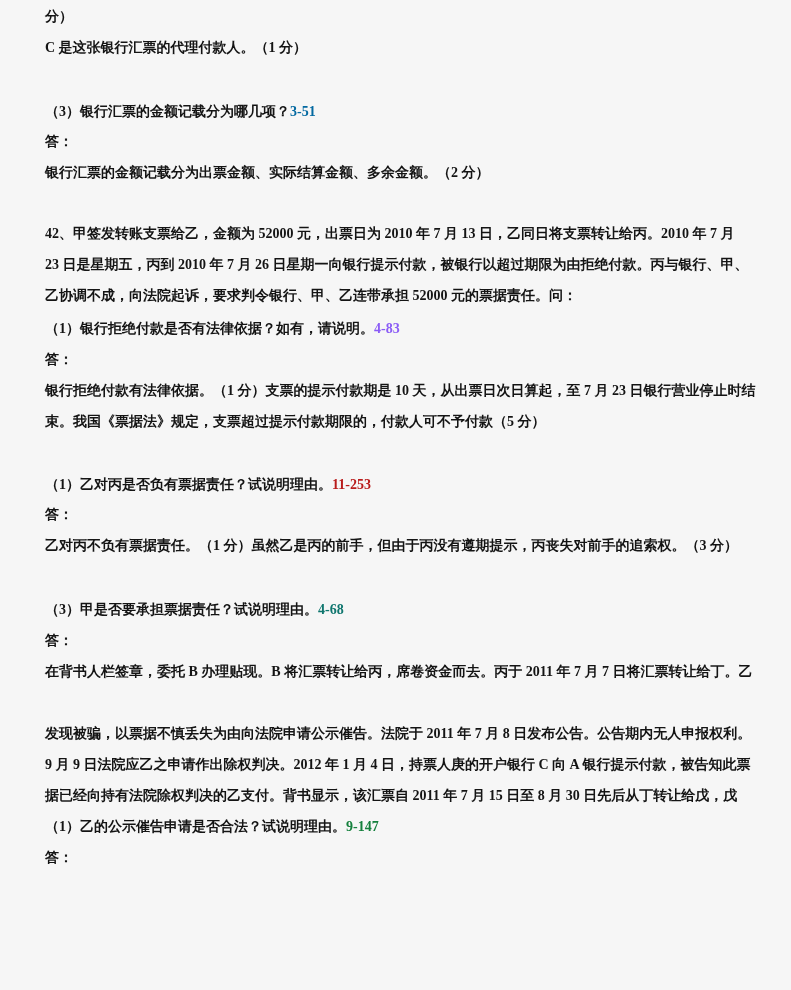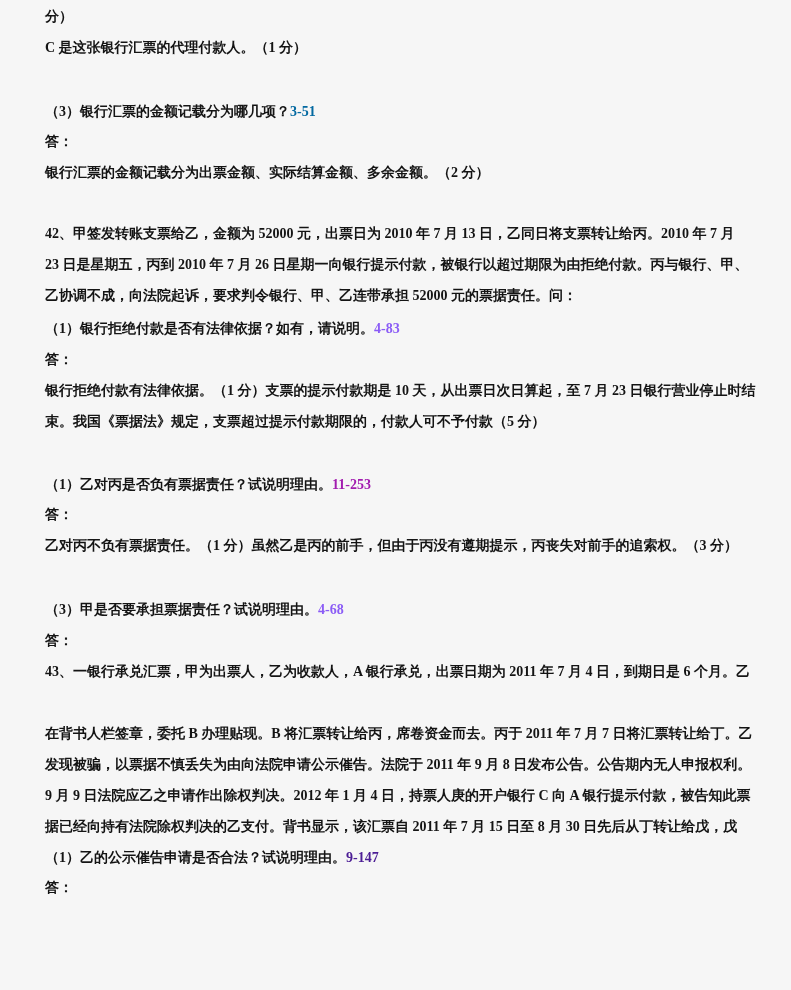--- a/index.html
+++ b/index.html
@@ -54,26 +54,25 @@
       <p class="line"><span>（3）银行汇票的金额记载分为哪几项？</span><span class="red" style="color: #0369a1;">3-51</span></p>
       <p class="line"><span>答：</span></p>
       <p class="line"><span>银行汇票的金额记载分为出票金额、实际结算金额、多余金额。（2 分）</span></p>
       <p class="line"><span>42、甲签发转账支票给乙，金额为 52000 元，出票日为 2010 年 7 月 13 日，乙同日将支票转让给丙。2010 年 7 月</span></p>
       <p class="line"><span>23 日是星期五，丙到 2010 年 7 月 26 日星期一向银行提示付款，被银行以超过期限为由拒绝付款。丙与银行、甲、</span></p>
       <p class="line"><span>乙协调不成，向法院起诉，要求判令银行、甲、乙连带承担 52000 元的票据责任。问：</span></p>
       <p class="line"><span>（1）银行拒绝付款是否有法律依据？如有，请说明。</span><span class="red" style="color: #8b5cf6;">4-83</span></p>
       <p class="line"><span>答：</span></p>
       <p class="line"><span>银行拒绝付款有法律依据。（1 分）支票的提示付款期是 10 天，从出票日次日算起，至 7 月 23 日银行营业停止时结</span></p>
       <p class="line"><span>束。我国《票据法》规定，支票超过提示付款期限的，付款人可不予付款（5 分）</span></p>
-      <p class="line"><span>（1）乙对丙是否负有票据责任？试说明理由。</span><span class="red" style="color: #a21caf;">11-253</span></p>
+      <p class="line"><span>（1）乙对丙是否负有票据责任？试说明理由。</span><span class="red" style="color: #b91c1c;">11-253</span></p>
       <p class="line"><span>答：</span></p>
       <p class="line"><span>乙对丙不负有票据责任。（1 分）虽然乙是丙的前手，但由于丙没有遵期提示，丙丧失对前手的追索权。（3 分）</span></p>
-      <p class="line"><span>（3）甲是否要承担票据责任？试说明理由。</span><span class="red" style="color: #8b5cf6;">4-68</span></p>
+      <p class="line"><span>（3）甲是否要承担票据责任？试说明理由。</span><span class="red" style="color: #0f766e;">4-68</span></p>
       <p class="line"><span>答：</span></p>
-      <p class="line"><span>43、一银行承兑汇票，甲为出票人，乙为收款人，A 银行承兑，出票日期为 2011 年 7 月 4 日，到期日是 6 个月。乙</span></p>
       <p class="line"><span>在背书人栏签章，委托 B 办理贴现。B 将汇票转让给丙，席卷资金而去。丙于 2011 年 7 月 7 日将汇票转让给丁。乙</span></p>
-      <p class="line"><span>发现被骗，以票据不慎丢失为由向法院申请公示催告。法院于 2011 年 9 月 8 日发布公告。公告期内无人申报权利。</span></p>
+      <p class="line"><span>发现被骗，以票据不慎丢失为由向法院申请公示催告。法院于 2011 年 7 月 8 日发布公告。公告期内无人申报权利。</span></p>
       <p class="line"><span>9 月 9 日法院应乙之申请作出除权判决。2012 年 1 月 4 日，持票人庚的开户银行 C 向 A 银行提示付款，被告知此票</span></p>
       <p class="line"><span>据已经向持有法院除权判决的乙支付。背书显示，该汇票自 2011 年 7 月 15 日至 8 月 30 日先后从丁转让给戊，戊</span></p>
-      <p class="line"><span>（1）乙的公示催告申请是否合法？试说明理由。</span><span class="red" style="color: #4c1d95;">9-147</span></p>
+      <p class="line"><span>（1）乙的公示催告申请是否合法？试说明理由。</span><span class="red" style="color: #15803d;">9-147</span></p>
       <p class="line"><span>答：</span></p>
     </section>
 </main>
 
 </body></html>

